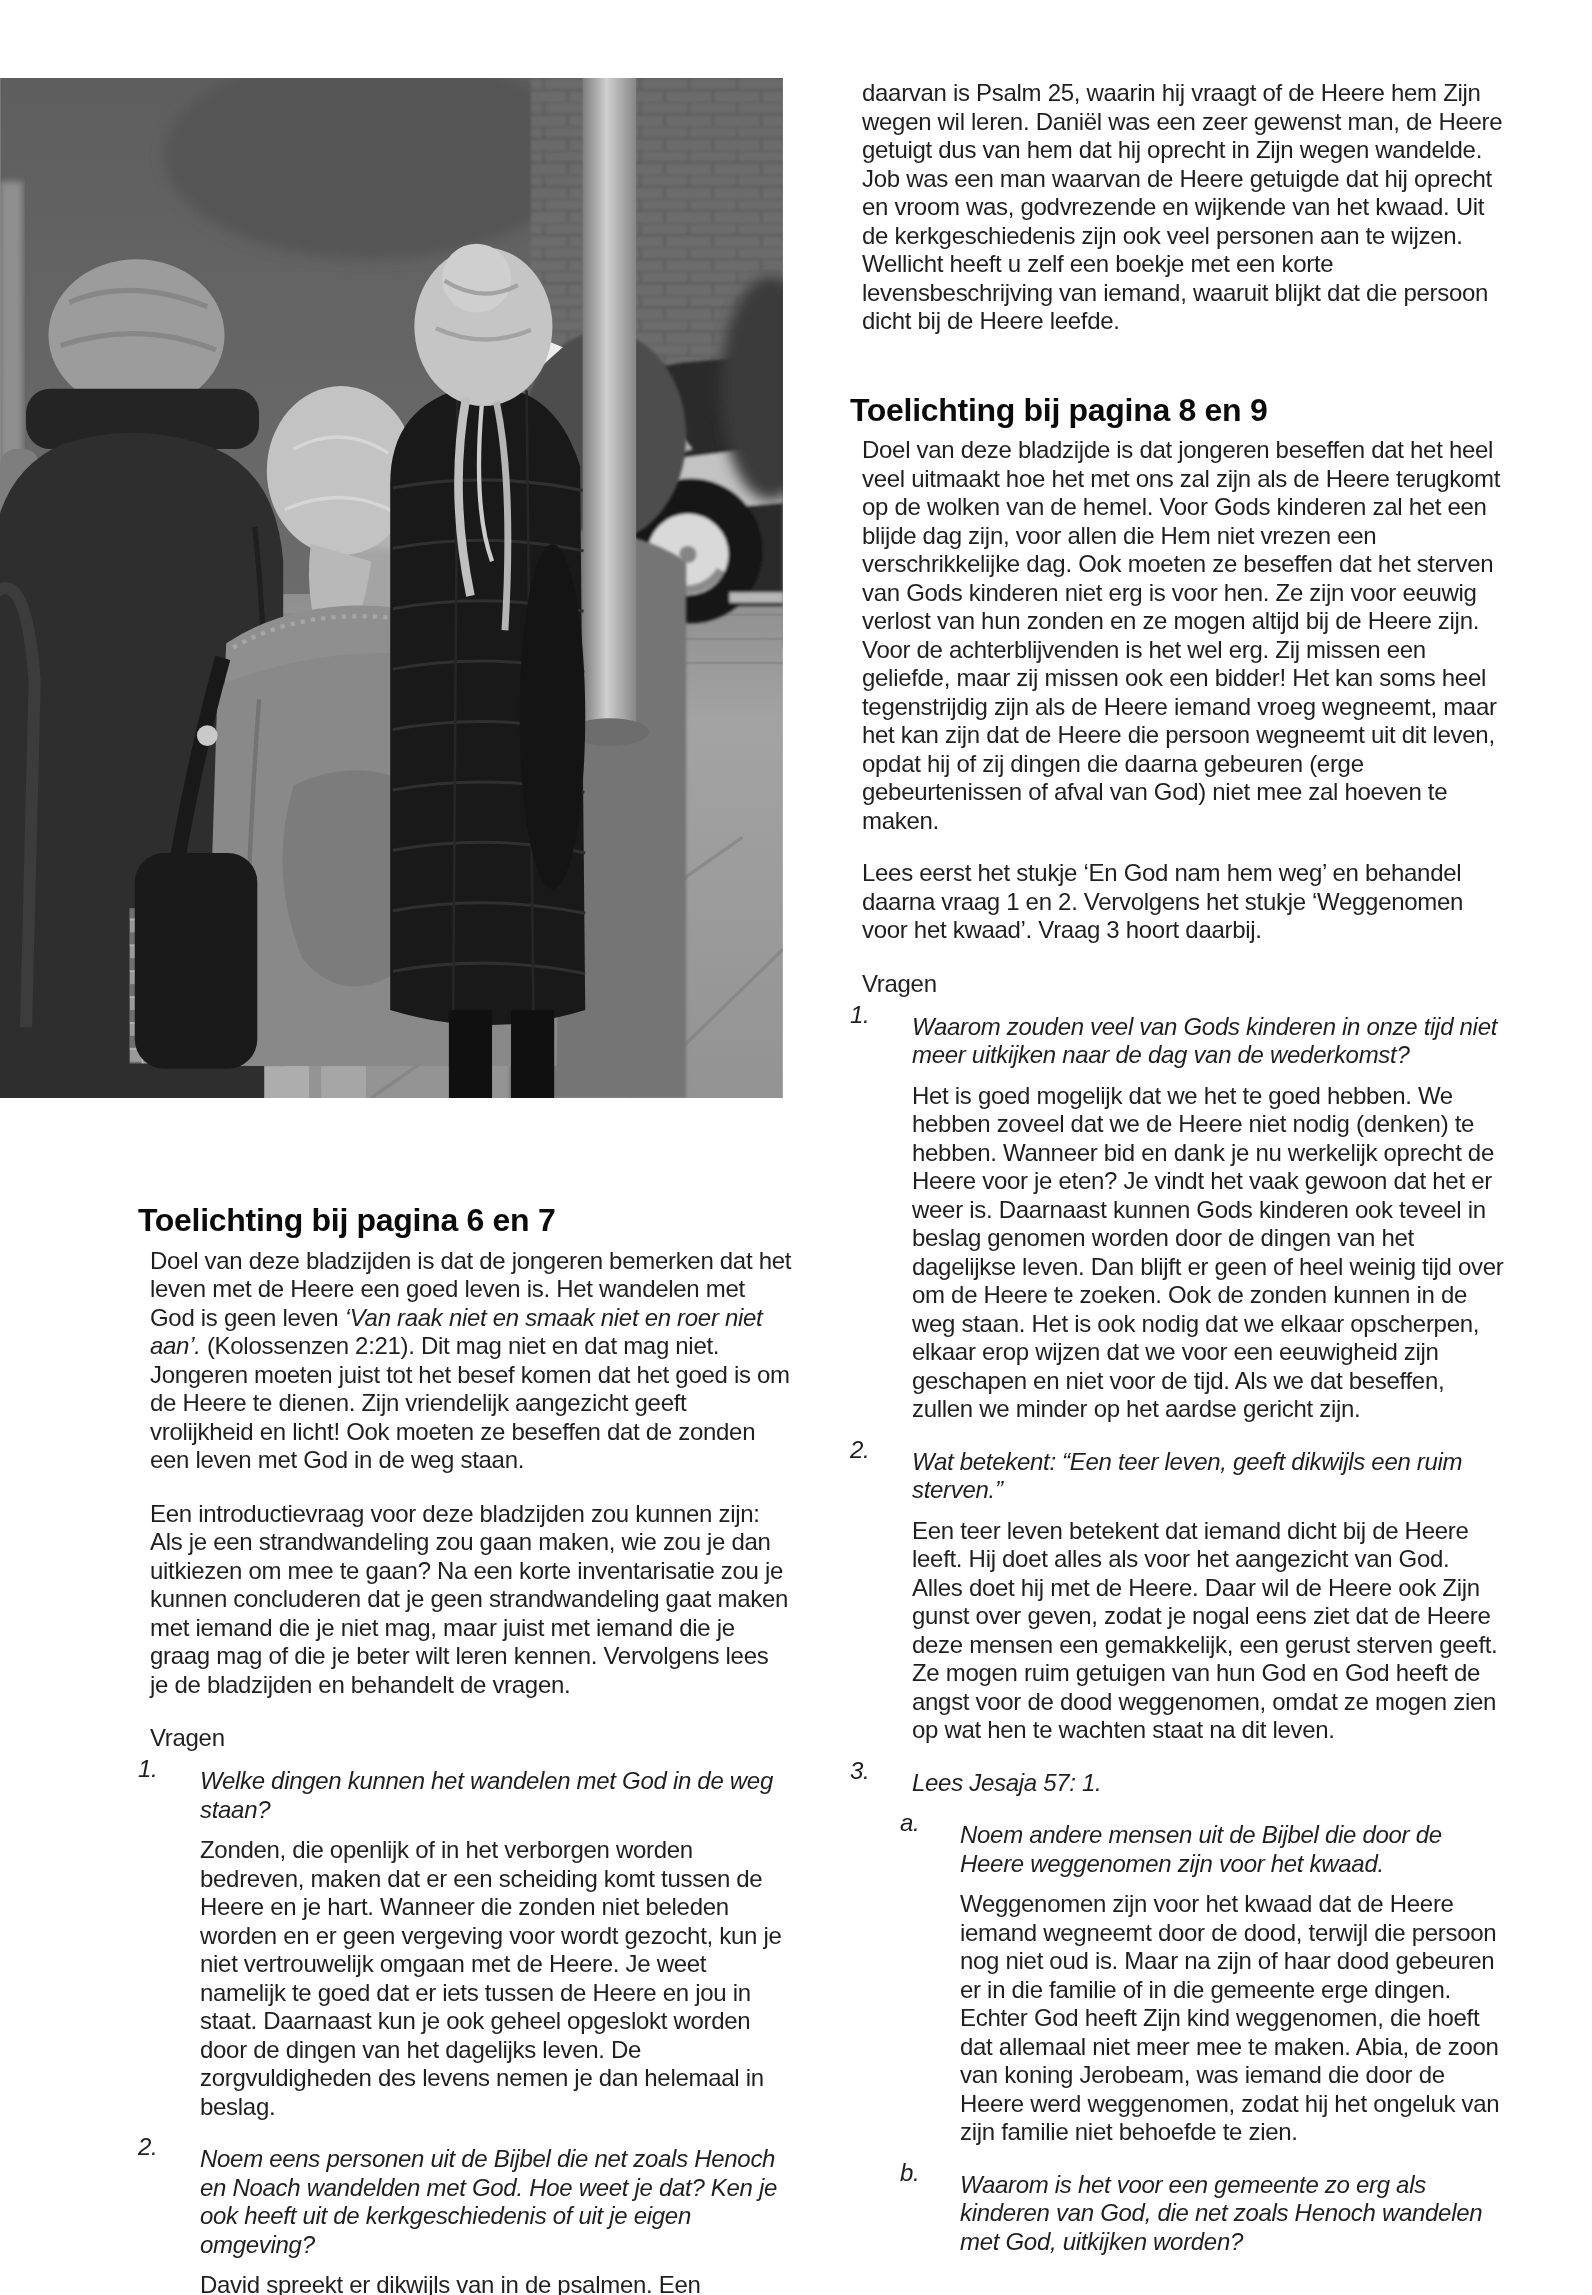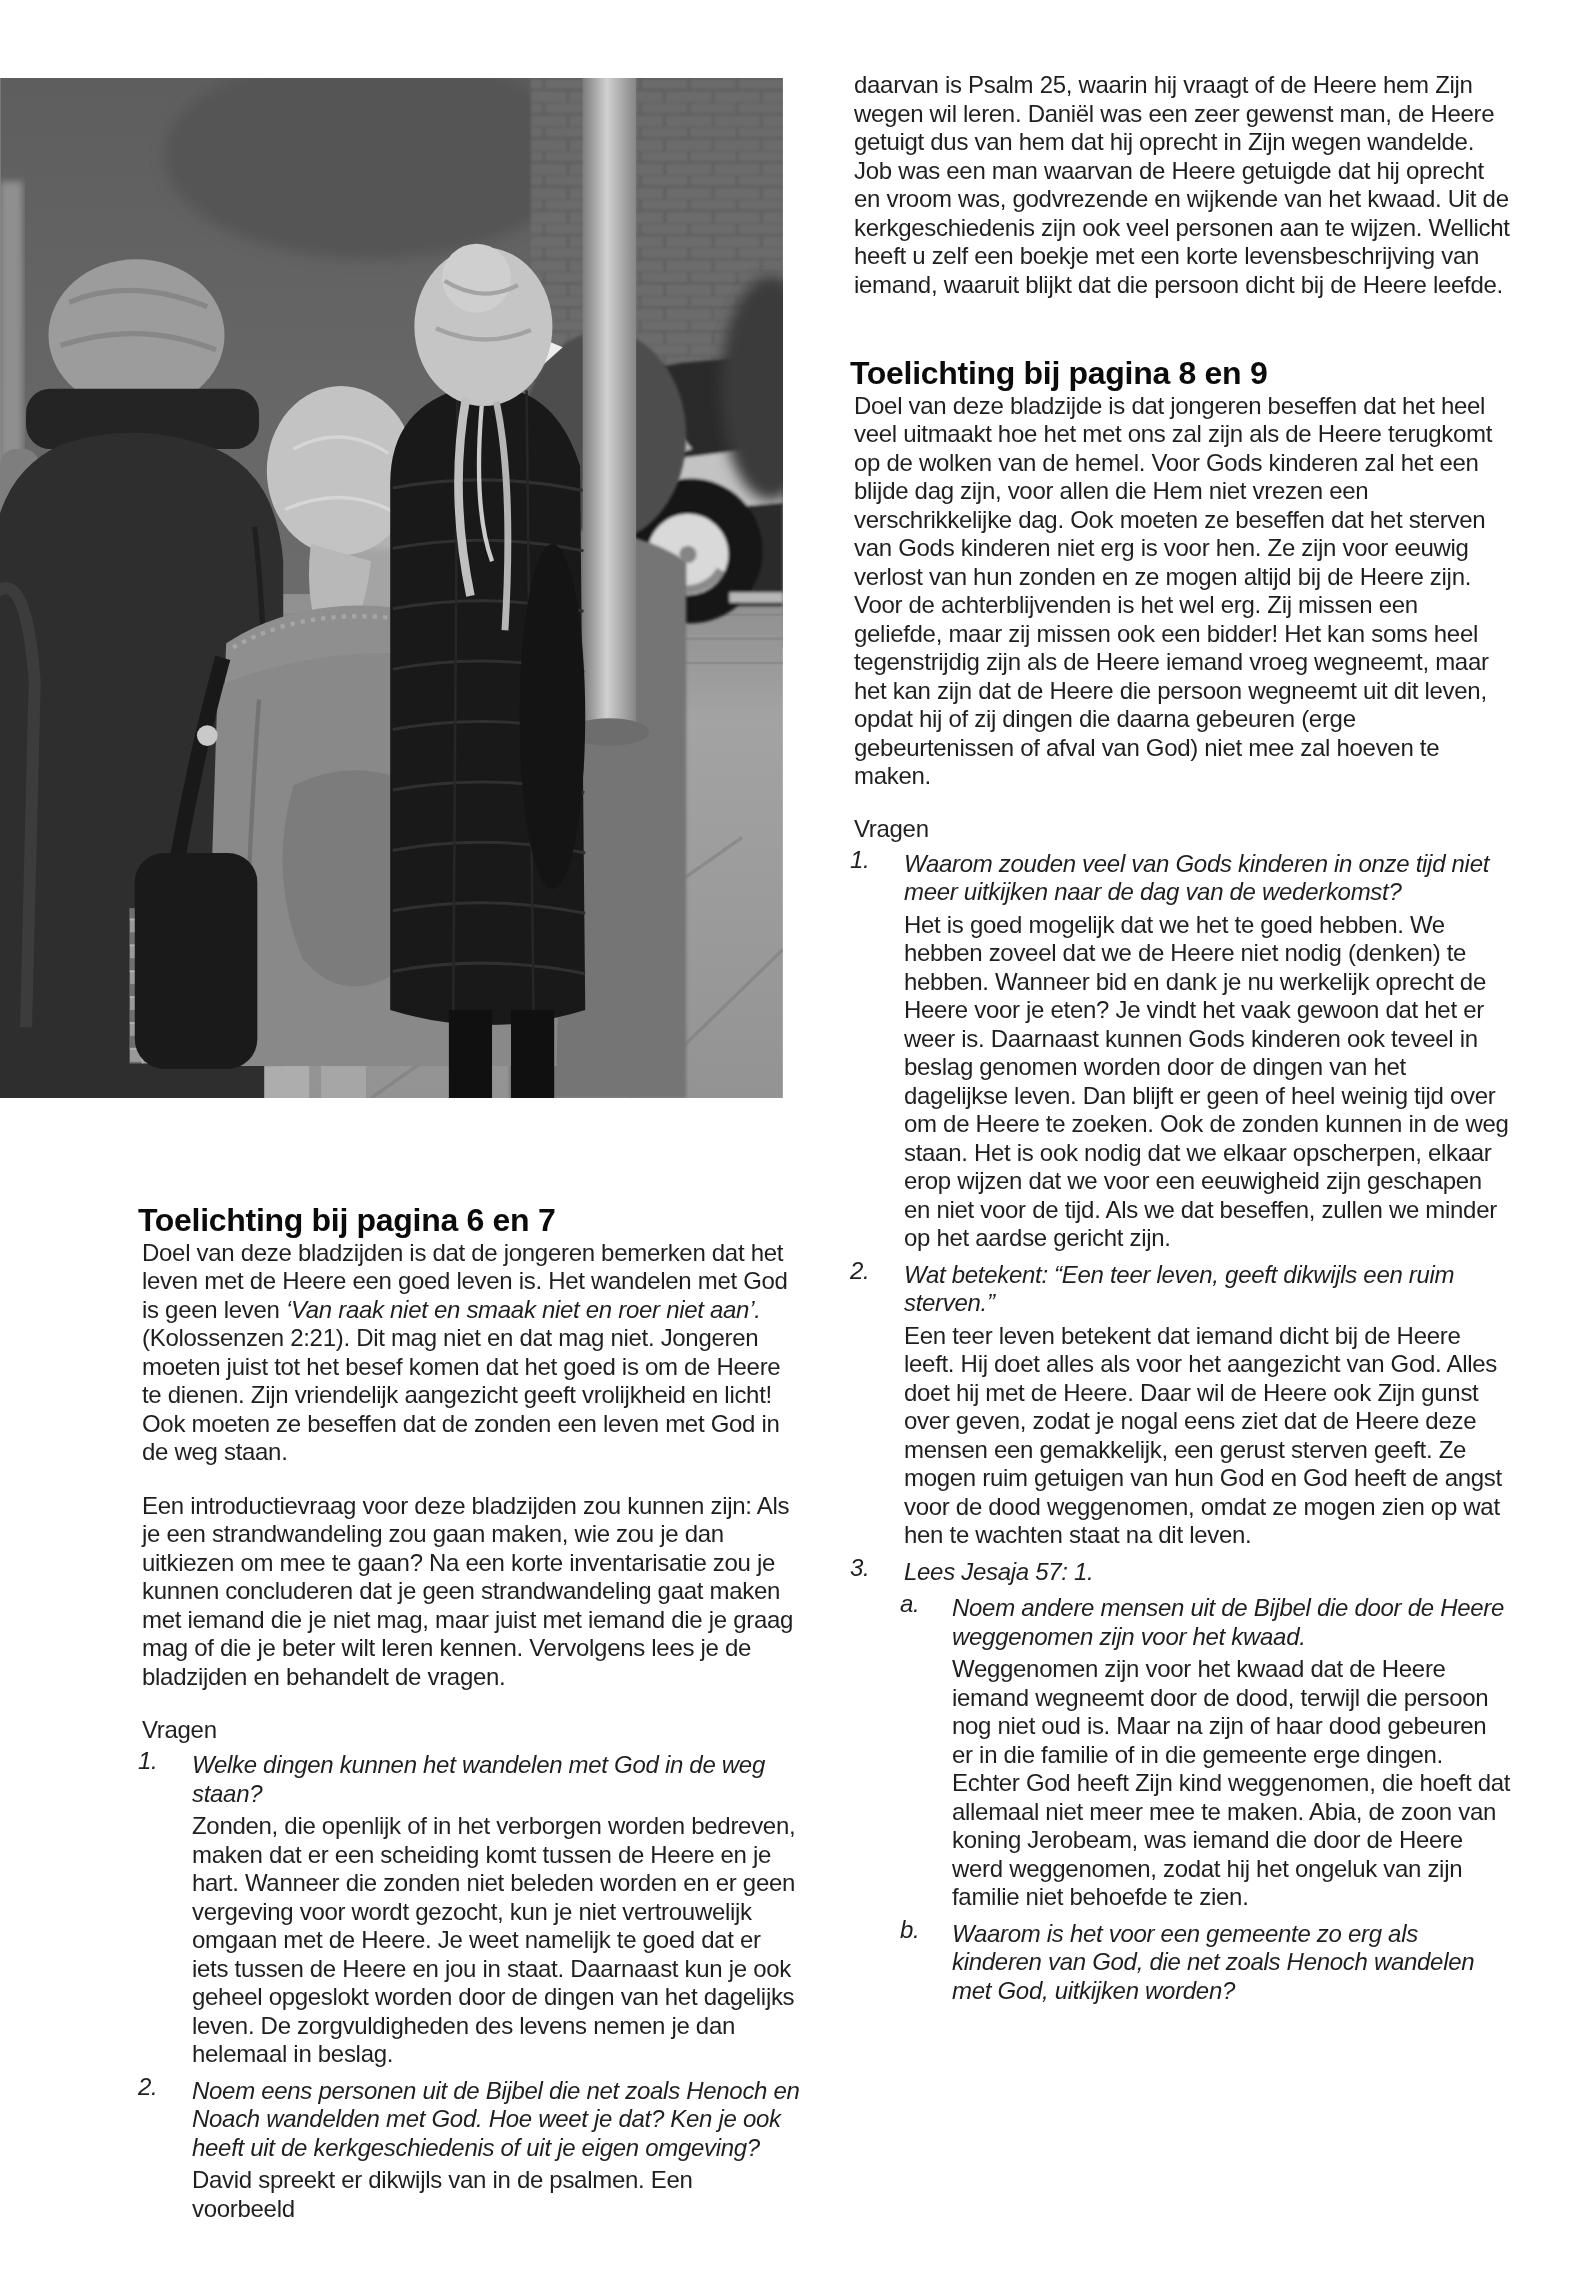--- a/index.html
+++ b/index.html
@@ -21,21 +21,21 @@
     font-size:24px;line-height:28.5px;letter-spacing:-0.3px;
     color:#1f1f1f;
   }
   .col-left{left:138px;top:1206px;}
   .col-right{left:850px;top:67px;}
 
   h2.sec-heading{
     font-size:32px;line-height:28.5px;margin:0;
     font-weight:700;color:#0b0b0b;letter-spacing:-0.3px;
   }
-  .col p{margin:4px;}
+  .col p{margin:12px;}
   p.cont-par{margin-bottom:60px;}
   p.par{margin-bottom:0;}
   p.par-gap{margin-bottom:25px;}
   p.vragen-label{margin-top:0;margin-bottom:2.6px;}
   .col-right .par-doel{margin-bottom:24px;}
   .col-left .sec-heading{margin-bottom:0;}
 
   .seg-italic{font-style:italic;}
 
   .q-row{display:flex;align-items:flex-start;}
@@ -212,20 +212,21 @@
             <p class="q-answer">David spreekt er dikwijls van in de psalmen. Een voorbeeld</p>
           </div>
         </div>
       </div>
   </section>
 
   <section class="col col-right">
     <p class="cont-par">daarvan is Psalm 25, waarin hij vraagt of de Heere hem Zijn wegen wil leren. Daniël was een zeer gewenst man, de Heere getuigt dus van hem dat hij oprecht in Zijn wegen wandelde. Job was een man waarvan de Heere getuigde dat hij oprecht en vroom was, godvrezende en wijkende van het kwaad. Uit de kerkgeschiedenis zijn ook veel personen aan te wijzen. Wellicht heeft u zelf een boekje met een korte levensbeschrijving van iemand, waaruit blijkt dat die persoon dicht bij de Heere leefde.</p>
     <h2 class="sec-heading">Toelichting bij pagina 8 en 9</h2>
     <p class="par par-doel">Doel van deze bladzijde is dat jongeren beseffen dat het heel veel uitmaakt hoe het met ons zal zijn als de Heere terugkomt op de wolken van de hemel. Voor Gods kinderen zal het een blijde dag zijn, voor allen die Hem niet vrezen een verschrikkelijke dag. Ook moeten ze beseffen dat het sterven van Gods kinderen niet erg is voor hen. Ze zijn voor eeuwig verlost van hun zonden en ze mogen altijd bij de Heere zijn. Voor de achterblijvenden is het wel erg. Zij missen een geliefde, maar zij missen ook een bidder! Het kan soms heel tegenstrijdig zijn als de Heere iemand vroeg wegneemt, maar het kan zijn dat de Heere die persoon wegneemt uit dit leven, opdat hij of zij dingen die daarna gebeuren (erge gebeurtenissen of afval van God) niet mee zal hoeven te maken.</p>
+    <p class="par par-gap">Lees eerst het stukje ‘En God nam hem weg’ en behandel daarna vraag 1 en 2. Vervolgens het stukje ‘Weggenomen voor het kwaad’. Vraag 3 hoort daarbij.</p>
     <p class="vragen-label">Vragen</p>
     <div class="qlist">
         <div class="q-row">
           <span class="q-marker">1.</span>
           <div class="q-content">
             <p class="q-question">Waarom zouden veel van Gods kinderen in onze tijd niet meer uitkijken naar de dag van de wederkomst?</p>
             <p class="q-answer">Het is goed mogelijk dat we het te goed hebben. We hebben zoveel dat we de Heere niet nodig (denken) te hebben. Wanneer bid en dank je nu werkelijk oprecht de Heere voor je eten? Je vindt het vaak gewoon dat het er weer is. Daarnaast kunnen Gods kinderen ook teveel in beslag genomen worden door de dingen van het dagelijkse leven. Dan blijft er geen of heel weinig tijd over om de Heere te zoeken. Ook de zonden kunnen in de weg staan. Het is ook nodig dat we elkaar opscherpen, elkaar erop wijzen dat we voor een eeuwigheid zijn geschapen en niet voor de tijd. Als we dat beseffen, zullen we minder op het aardse gericht zijn.</p>
           </div>
         </div>
         <div class="q-row">

